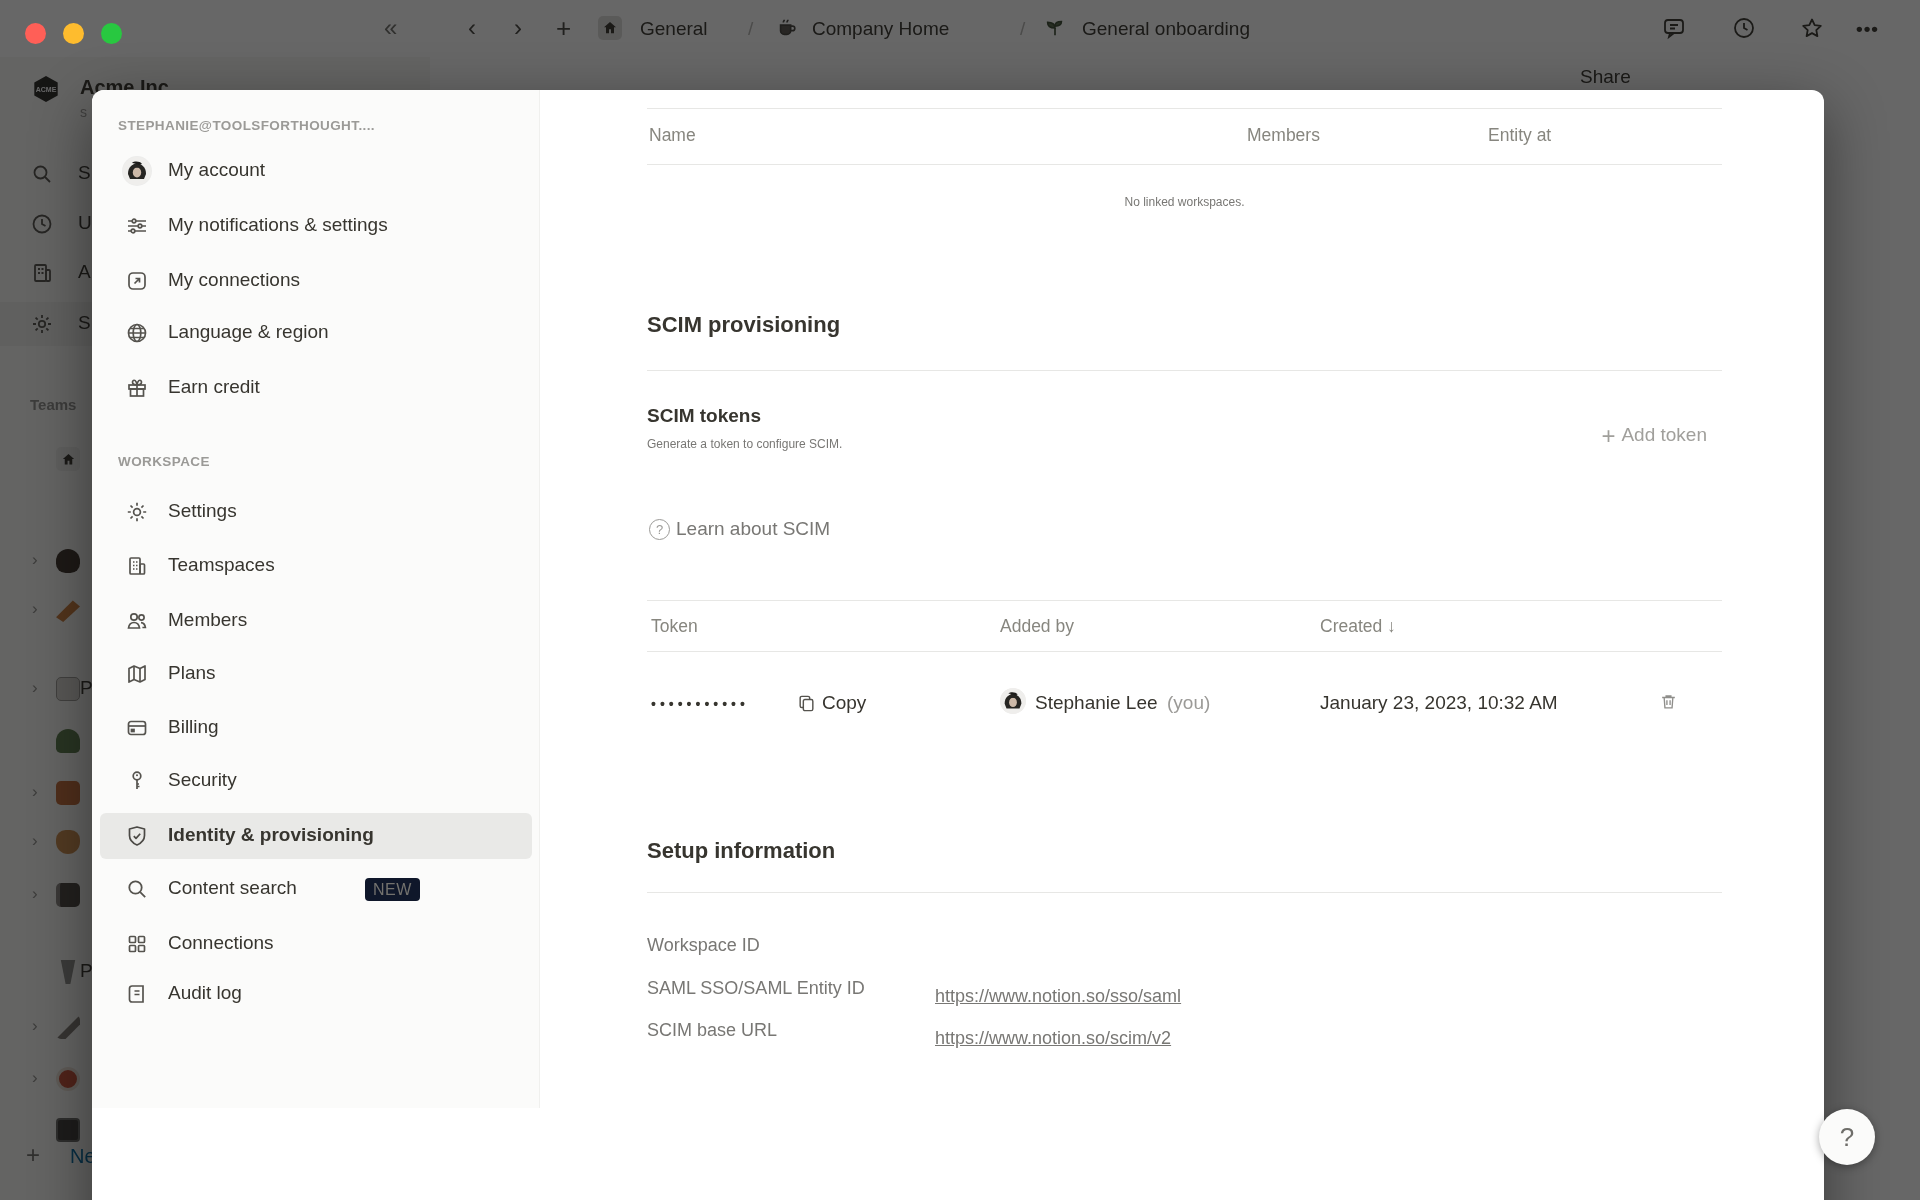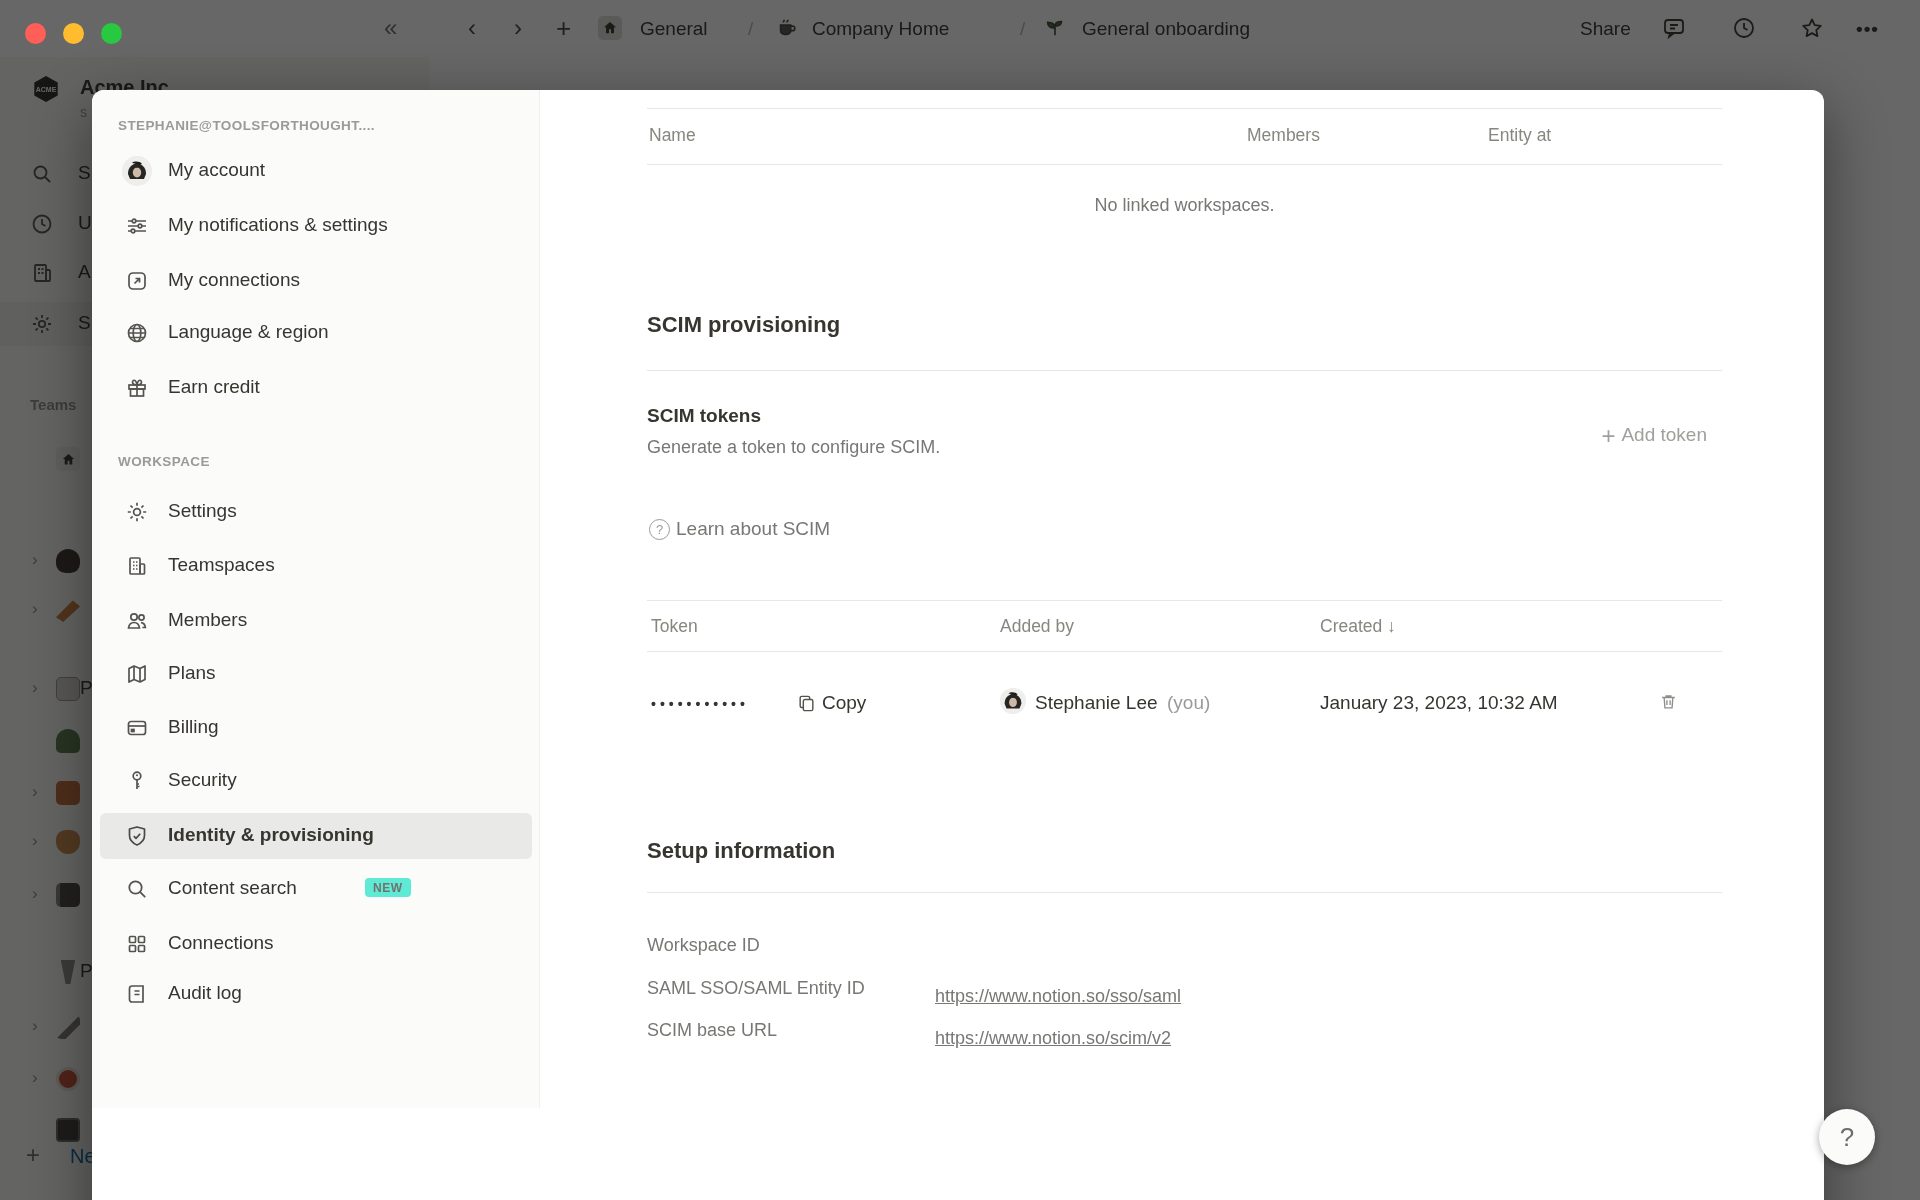--- a/index.html
+++ b/index.html
@@ -38,29 +38,29 @@
     border-radius:12px;box-shadow:0 18px 60px rgba(0,0,0,.45);z-index:20;overflow:hidden;}
   #m-sidebar{position:absolute;left:0;top:0;width:448px;height:1018px;background:#fbfbfa;
     border-right:1px solid #f0f0ee;}
   .m-section-h{position:absolute;left:26px;font-size:13.5px;font-weight:700;color:#9b9a97;letter-spacing:.4px;}
   .mrow{position:absolute;left:8px;width:432px;height:46px;border-radius:6px;}
   .mrow.sel{background:#e9e9e7;}
   .mrow .micon{position:absolute;left:25px;top:11px;width:24px;height:24px;}
   .mrow .mavatar{position:absolute;left:23px;top:9px;width:28px;height:28px;border-radius:50%;overflow:hidden;background:#efeeec;box-shadow:0 0 0 1px rgba(0,0,0,.06);}
   .mrow .mlabel{position:absolute;left:68px;top:11px;font-size:19px;color:#37352f;font-weight:400;}
   .mrow.sel .mlabel{font-weight:700;}
-  .badge-new{position:absolute;left:265px;top:12px;background:#5eead4;color:#73726e;font-size:12px;
-    letter-spacing:.5px;padding:3px 8px 2px;border-radius:4px;font-weight:700;}
+  .badge-new{position:absolute;left:265px;top:12px;background:#0f172a;color:#73726e;font-size:16px;
+    letter-spacing:.5px;padding:3px 8px 2px;border-radius:4px;font-weight:400;}
 
   #m-content{position:absolute;left:555px;top:0;width:1075px;height:1018px;}
   .hline{position:absolute;left:0;width:1075px;height:1px;background:#e7e7e5;}
   .th{position:absolute;font-size:17.5px;color:#87867f;}
   .h2{position:absolute;font-size:22px;font-weight:700;color:#37352f;}
   .h3{position:absolute;font-size:19px;font-weight:700;color:#37352f;}
-  .gray{position:absolute;font-size:18px;color:#787774;}
+  .gray{position:absolute;font-size:12px;color:#787774;}
   .cell{position:absolute;font-size:19px;color:#37352f;}
   .linkrow-label{position:absolute;font-size:18px;color:#787774;}
   .linkrow-val{position:absolute;font-size:18px;color:#787774;text-decoration:underline;margin-top:8px;}
   .dots{letter-spacing:4px;font-size:14px;font-weight:700;color:#37352f;}
   .iconbtn{display:inline-flex;align-items:center;gap:6px;}
 </style>
 </head>
 <body>
 
 <div id="stage">
@@ -165,21 +165,21 @@
       <span class="tb-text tb-sep" style="left:1020px;">/</span>
       <span class="crumb-ico" style="left:1044px;">
         <svg width="22" height="22" viewBox="0 0 24 24" fill="none" stroke="#3c4a33" stroke-width="1.8">
             <path d="M12 21v-8"></path>
             <path d="M12 13C12 9 9 7 4 7c0 4 3 6 8 6z" fill="#57684a"></path>
             <path d="M12 11c0-3 2.5-5 7-5 0 3.5-2.5 5-7 5z" fill="#57684a"></path>
           </svg>
       </span>
       <span class="tb-text" style="left:1082px;">General onboarding</span>
 
-      <span class="tb-text" style="left:1580px;">Share</span>
+      <span class="tb-text" style="left:1580px;margin-top:48px;">Share</span>
       <span class="crumb-ico" style="left:1662px;">
         <svg width="24" height="24" viewBox="0 0 24 24" fill="none" stroke="#37352f" stroke-width="1.8">
             <rect x="3" y="4" width="18" height="13" rx="3"></rect>
             <path d="M8 9h8M8 12.5h5M8 17l-1 4 5-4"></path>
           </svg>
       </span>
       <span class="crumb-ico" style="left:1732px;">
         <svg width="24" height="24" viewBox="0 0 24 24" fill="none" stroke="#37352f" stroke-width="1.8">
             <circle cx="12" cy="12" r="9"></circle>
             <path d="M12 7v5l3.5 2"></path>

